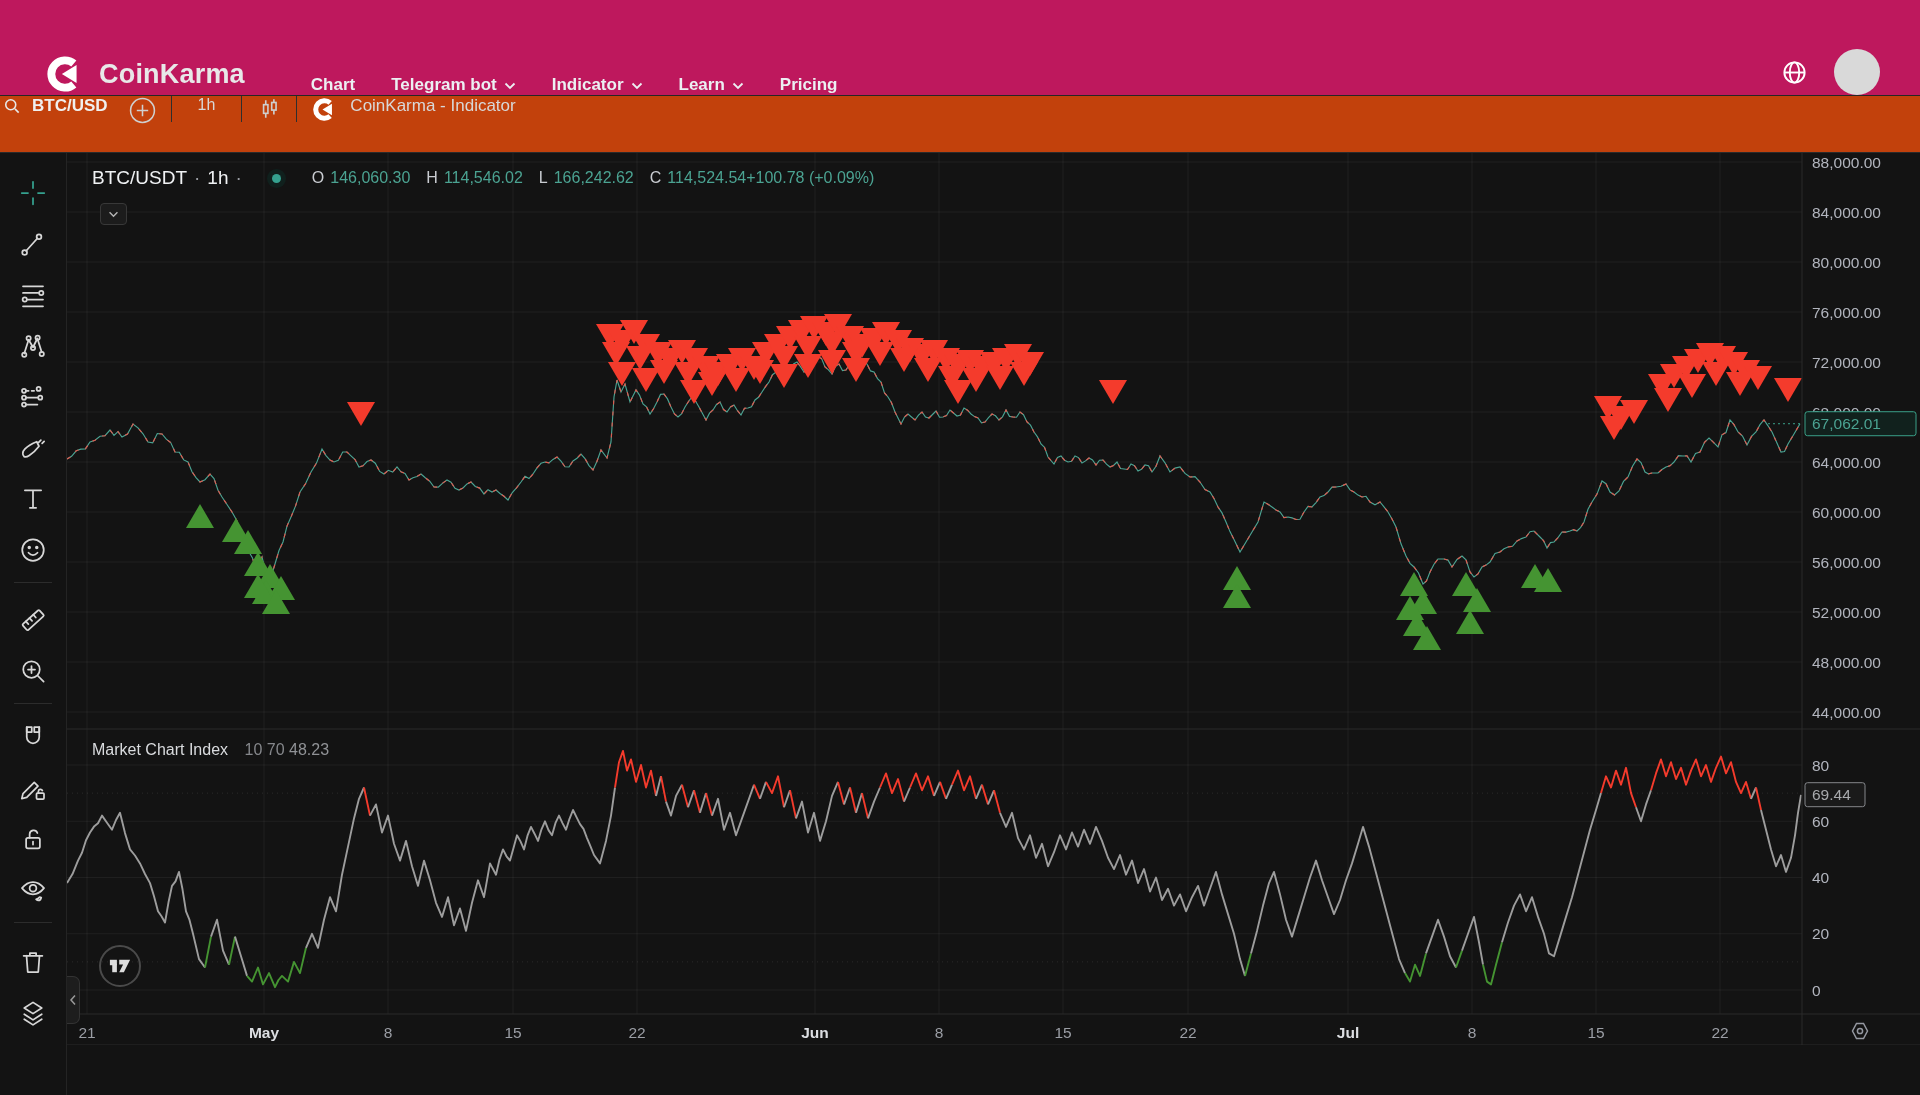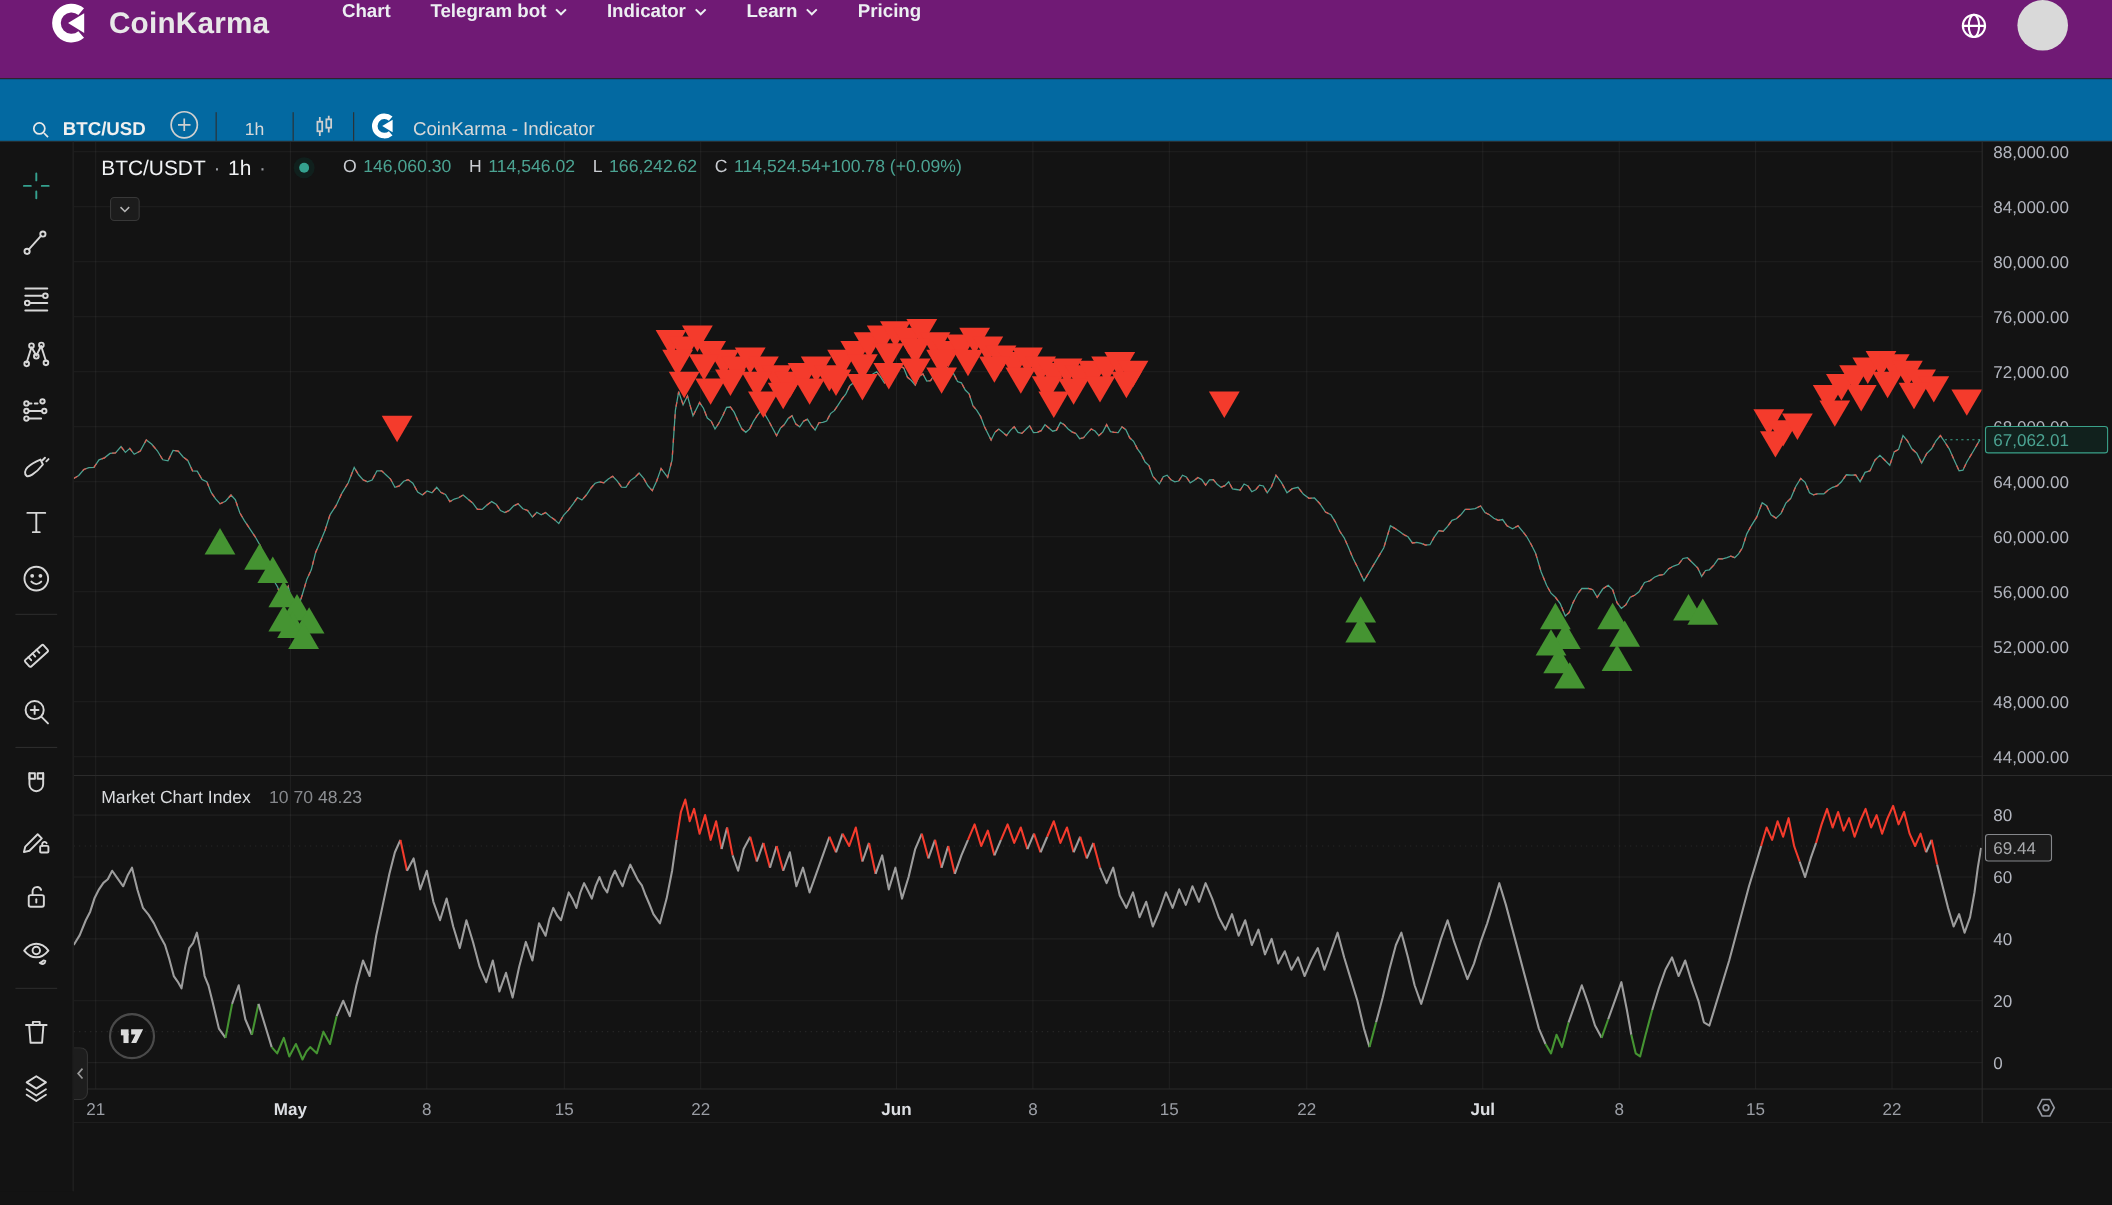--- a/index.html
+++ b/index.html
@@ -1,53 +1,53 @@
 <!DOCTYPE html>
 <html><head>
 <meta charset="utf-8">
 <style>
   * { margin:0; padding:0; box-sizing:border-box; }
   html,body { width:1920px; height:1095px; background:#131313; overflow:hidden;
               font-family:"Liberation Sans", sans-serif; color:#e8e8e8; }
 
   
-  .nav { height:72px; background:#701a75; display:flex; align-items:flex-start;
+  .nav { height:96px; background:#be185d; display:flex; align-items:flex-end;
          padding:0 40px 0 44px; border-bottom:1px solid #262626; }
   .brand { display:flex; align-items:center; gap:13px; cursor:pointer; }
   .brand-name { font-size:27px; font-weight:700; letter-spacing:.2px; }
   .nav-menu { display:flex; align-items:center; gap:36px; margin-left:66px; }
   .nav-item { display:flex; align-items:center; gap:7px; font-size:17px; font-weight:600;
               color:#eceff2; cursor:pointer; }
   .nav-item svg { margin-top:2px; }
   .nav-right { margin-left:auto; display:flex; align-items:center; gap:26px; }
   .avatar { width:46px; height:46px; border-radius:50%; background:#d9d9d9; }
 
   
-  .toolbar { height:57px; background:#0369a1; display:flex; align-items:flex-end;
-             padding:0 27px; border-bottom:1px solid #2a2a2a; }
+  .toolbar { height:57px; background:#c2410c; display:flex; align-items:flex-start;
+             padding:0 2px; border-bottom:1px solid #2a2a2a; }
   .tb-group { display:flex; align-items:center; gap:10px; }
   .tb-symbol { font-size:17px; font-weight:700; color:#f0f0f0; }
   .tb-sep { width:1px; height:26px; background:#2e2e2e; margin:0 14px; }
   .tb-interval { font-size:16px; color:#d8d8d8; padding:0 12px; }
   .tb-ind-label { font-size:17px; color:#d8d8d8; margin-left:12px; }
   .icon-btn { display:flex; align-items:center; justify-content:center; cursor:pointer; }
 
   
   .stage { position:relative; height:954px; display:flex; }
   .tools { width:67px; background:#131313; border-right:1px solid #242424;
            display:flex; flex-direction:column; align-items:center; padding-top:14px; }
   .tbtn { width:48px; height:51px; display:flex; align-items:center; justify-content:center;
           cursor:pointer; border-radius:6px; }
   .tdiv { width:38px; height:1px; background:#2c2c2c; margin:7px 0; }
   .tools svg { stroke:#d7d7d7; fill:none; stroke-width:1.4; stroke-linecap:round; stroke-linejoin:round; }
   .tbtn.active svg { stroke:#35a18f; }
 
   .chart-area { position:absolute; left:67px; top:0; width:1853px; height:892px; }
 
-  .legend-main { position:absolute; left:25px; top:14px; display:flex; align-items:flex-start;
+  .legend-main { position:absolute; left:25px; top:14px; display:flex; align-items:center;
                  font-size:16px; white-space:nowrap; }
   .lg-sym { font-size:19px; color:#f0f2f4; }
   .lg-dim { color:#9a9da3; font-size:19px; margin:0 7px; }
   .lg-int { font-size:19px; color:#f0f2f4; }
   .lg-dot { width:19px; height:19px; border-radius:50%; background:#10201d; margin:0 26px 0 18px;
             display:flex; align-items:center; justify-content:center; }
   .lg-dot i { width:9px; height:9px; border-radius:50%; background:#35a18f; display:block; }
   .ohlc { display:flex; align-items:center; gap:6px; }
   .ohlc .k { color:#c9ccd1; margin-left:10px; }
   .ohlc .v { color:#4ba392; }

